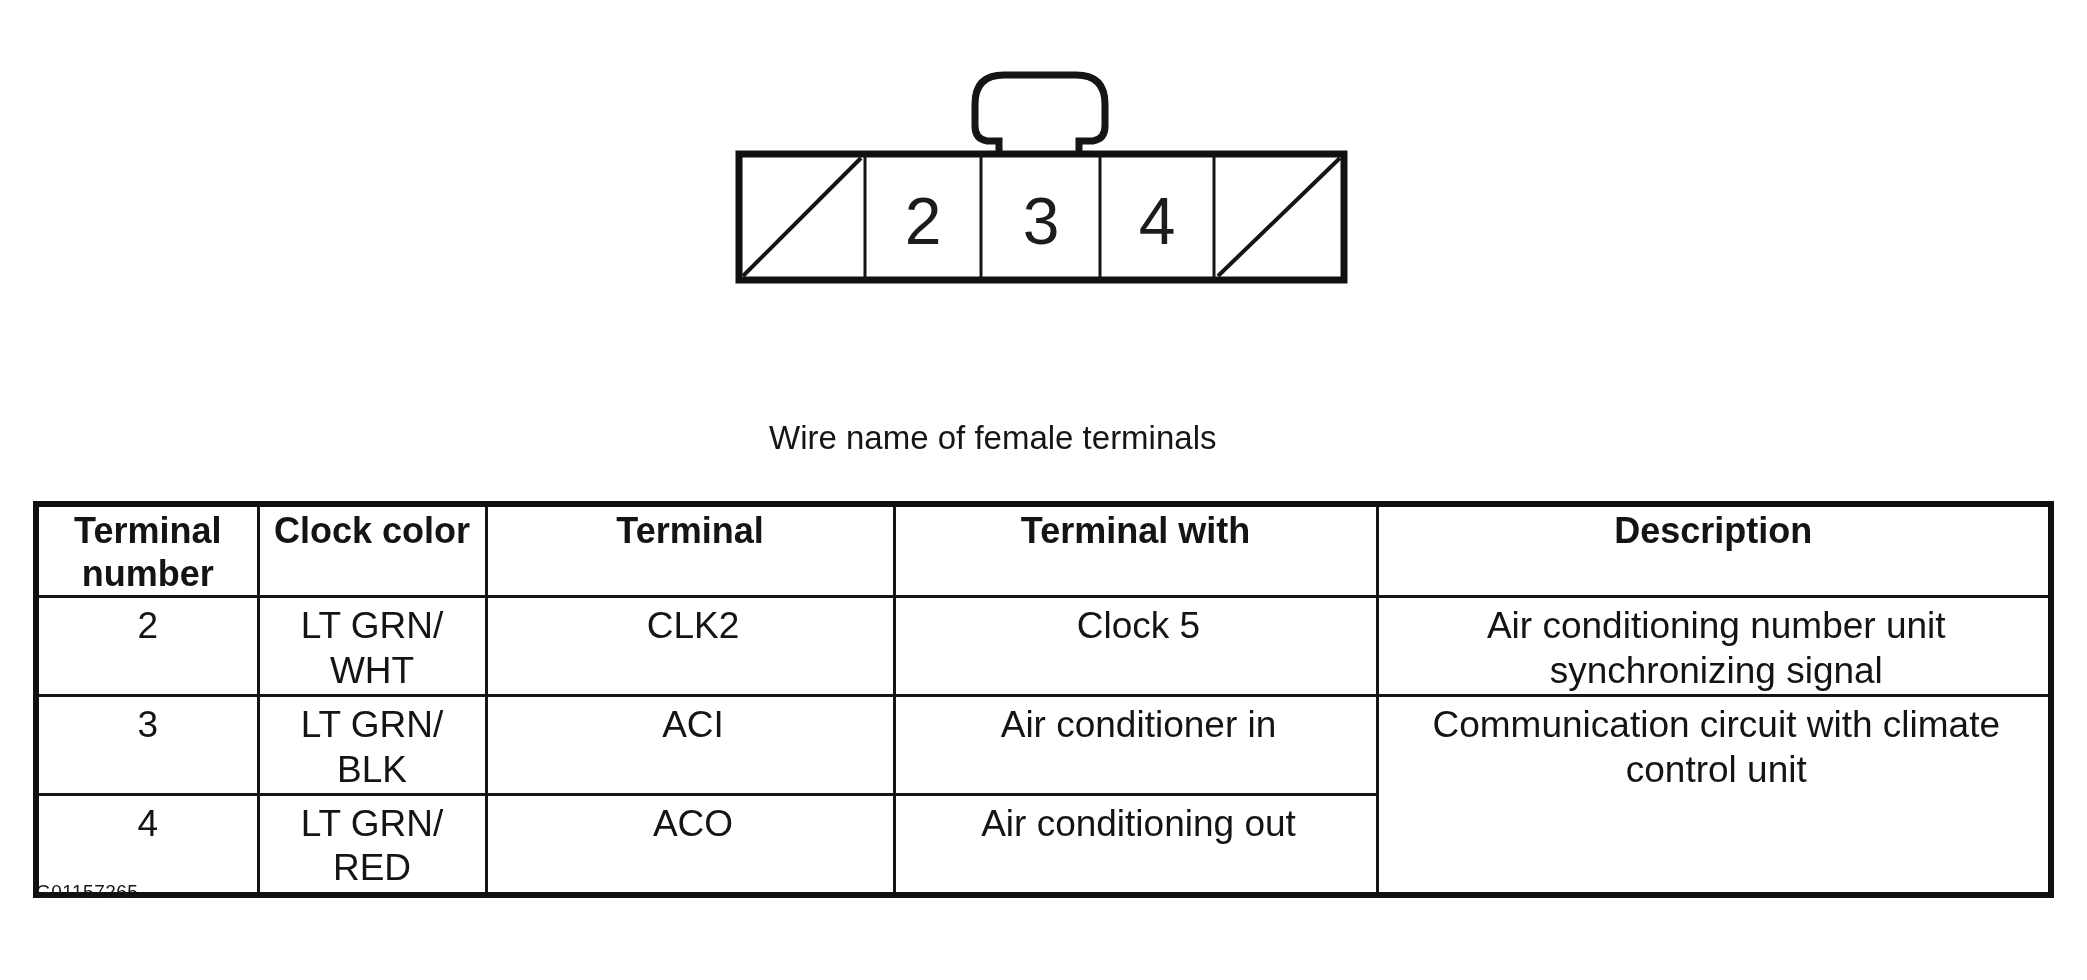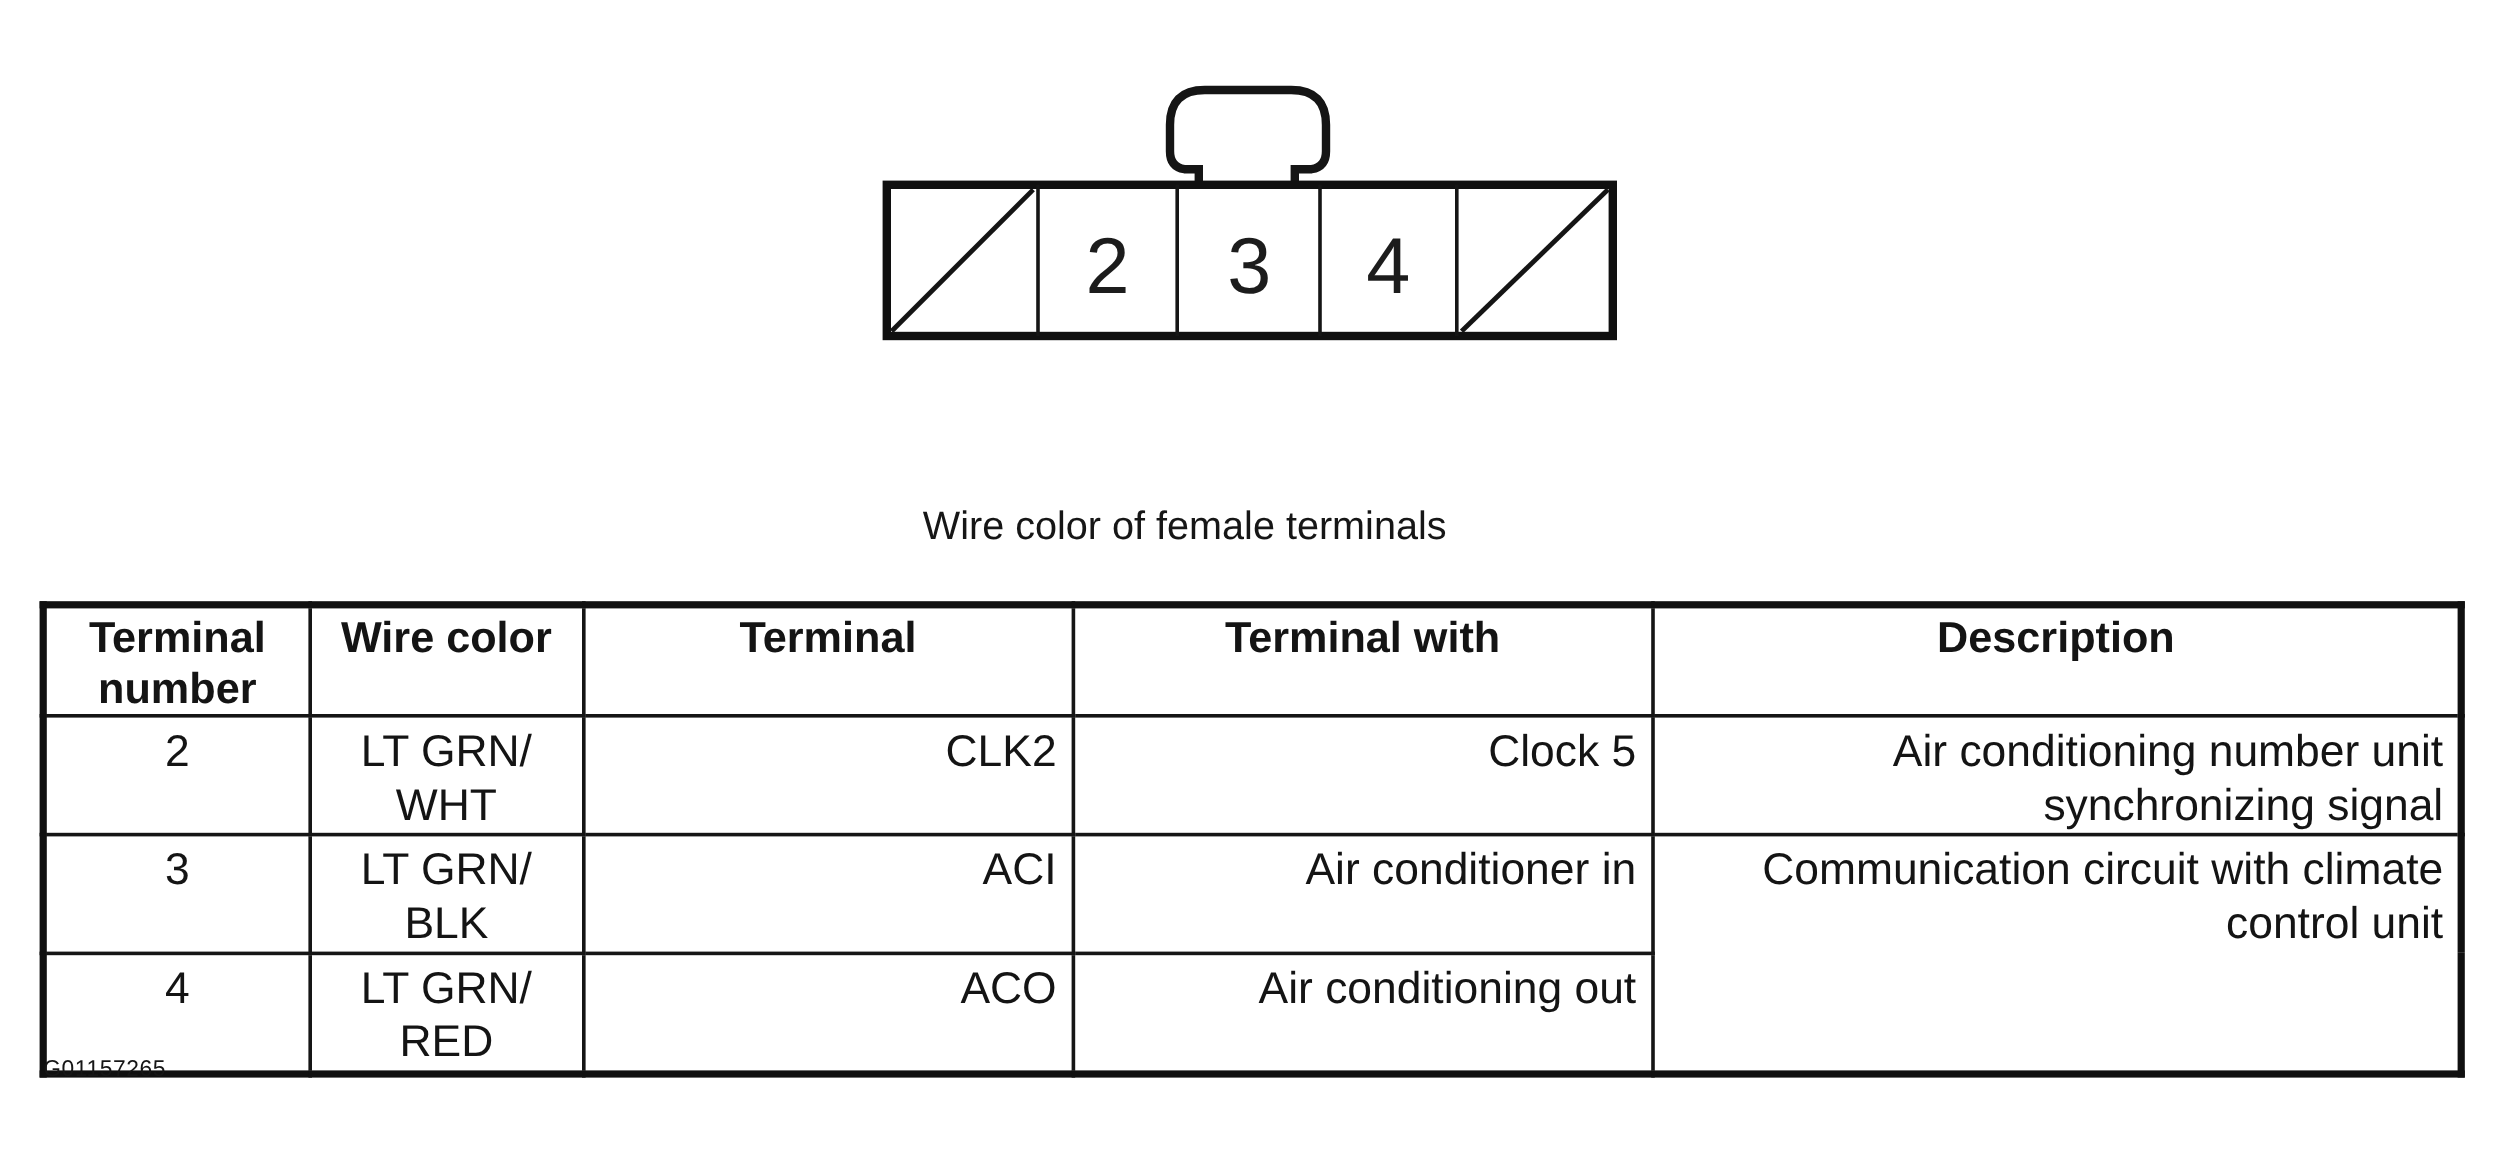--- a/index.html
+++ b/index.html
@@ -57,21 +57,21 @@
     font-size: 37px;
     font-weight: 400;
     line-height: 1.2;
     padding-top: 6px;
   }
   tr.hdr-row   { height: 80px; }
   tr.body-row-1 { height: 88px; }
   tr.body-row-2 { height: 88px; }
   tr.body-row-3 { height: 86px; }
   td.c-center { text-align: center; }
-  td.c-left   { text-align: right; padding-left: 18px; padding-right: 12px; }
+  td.c-left   { text-align: center; padding-left: 18px; padding-right: 12px; }
 
   
   .figure-id {
     position: absolute;
     left: 36px;
     top: 881px;
     font-size: 19px;
     font-weight: 400;
     color: #161616;
     letter-spacing: 0.5px;
@@ -94,34 +94,34 @@
     <line x1="486" y1="90" x2="486" y2="216" stroke="#151515" stroke-width="3"></line>
 
     <line x1="15" y1="212" x2="133" y2="94" stroke="#151515" stroke-width="4"></line>
     <line x1="490" y1="212" x2="612" y2="94" stroke="#151515" stroke-width="4"></line>
 
     <text x="195" y="180" font-size="66" fill="#1c1c1c" text-anchor="middle" font-family="Liberation Sans, sans-serif">2</text>
     <text x="313" y="180" font-size="66" fill="#1c1c1c" text-anchor="middle" font-family="Liberation Sans, sans-serif">3</text>
     <text x="429" y="180" font-size="66" fill="#1c1c1c" text-anchor="middle" font-family="Liberation Sans, sans-serif">4</text>
   </svg>
 
-  <div class="caption">Wire color of female terminals</div>
+  <div class="caption">Wire name of female terminals</div>
 
   <table class="pinout-table">
     <colgroup>
       <col style="width:222px">
       <col style="width:228px">
       <col style="width:408px">
       <col style="width:483px">
       <col style="width:674px">
     </colgroup>
     <tbody>
       <tr class="hdr-row">
         <th>Terminal number</th>
-        <th>Wire color</th>
+        <th>Clock color</th>
         <th>Terminal</th>
         <th>Terminal with</th>
         <th>Description</th>
       </tr>
 
       <tr class="body-row-1">
         <td class="c-center">2</td>
         <td class="c-center">
           <div>LT GRN/</div>
           <div>WHT</div>

